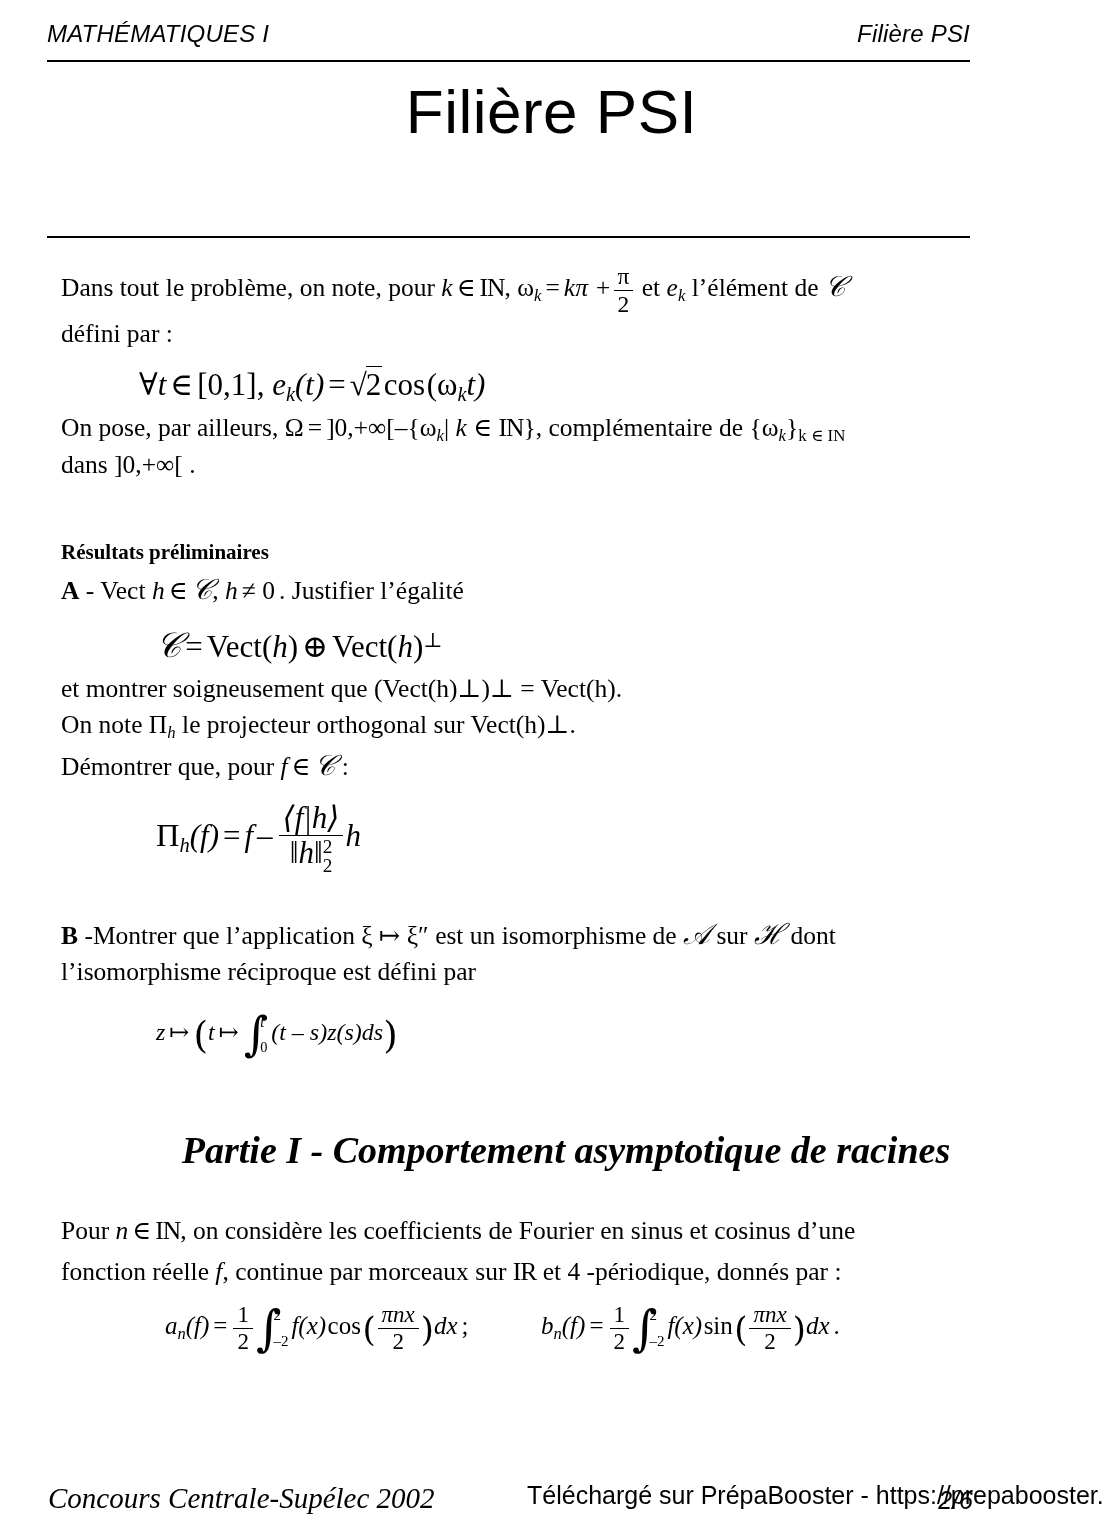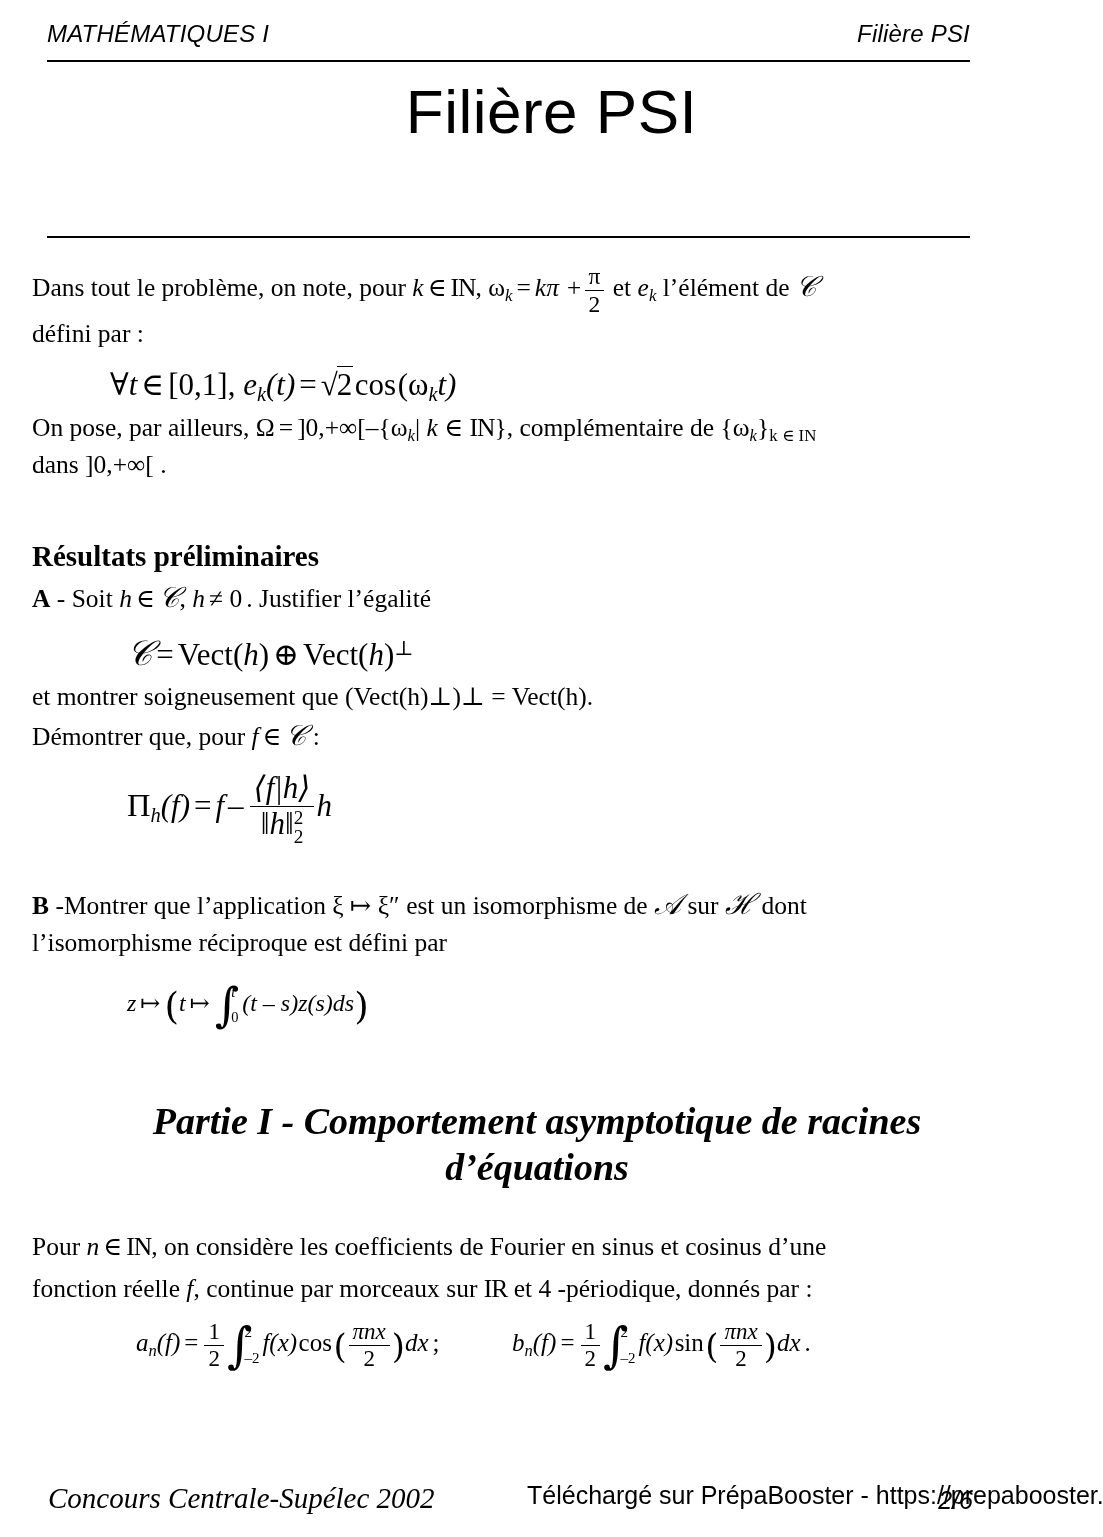--- a/index.html
+++ b/index.html
@@ -57,21 +57,21 @@
     font-family: "Liberation Sans", "DejaVu Sans", sans-serif;
     font-size: 62px;
     font-weight: 400;
     line-height: 1.1;
     letter-spacing: 0.5px;
   }
 
   
   .body-area {
     position: absolute;
-    left: 32px;
+    left: 61px;
     top: 264px;
     width: 1010px;
   }
 
   p.para {
     margin: 0 0 0 0;
     font-size: 25.5px;
     line-height: 1.42;
     text-align: justify;
     text-justify: inter-word;
@@ -156,21 +156,21 @@
   }
   .sqrt {
     border-top: 1.5px solid #000;
     padding: 0 1px 0 0;
     margin-left: -1px;
   }
 
   
   .sec-head {
     font-weight: bold;
-    font-size: 29px;
+    font-size: 21px;
     margin: 0 0 4px 0;
   }
   .part-title {
     text-align: center;
     font-weight: bold;
     font-style: italic;
     font-size: 38px;
     line-height: 1.22;
     margin: 11px;
     padding: 0 26px;
@@ -225,37 +225,38 @@
     <p class="para"><span>Dans tout le problème, on note, pour </span><span class="mi">k</span><span class="op">∈</span><span class="bb">IN</span><span>, </span><span class="mr">ω</span><sub>k</sub><span class="op">=</span><span class="mi">kπ +</span><span class="frac"><span class="num mr">π</span><span class="den mr">2</span></span><span> et </span><span class="mi">e</span><sub>k</sub><span> l’élément de </span><span class="scr">𝒞</span><br><span>défini par :</span></p>
 
     <div class="display"><span class="mr">∀</span><span class="mi">t</span><span class="op">∈</span><span class="mr">[0,1]</span><span>, </span><span class="mi">e</span><sub>k</sub><span class="mi">(t)</span><span class="op">=</span><span class="mr">√</span><span class="mr sqrt">2</span><span class="mr thin">cos</span><span class="mr">(ω</span><sub>k</sub><span class="mi">t)</span></div>
 
     <p class="para blk"><span>On pose, par ailleurs, </span><span class="mr">Ω</span><span class="op">=</span><span class="mr">]0,+∞[–{ω</span><sub>k</sub><span class="mr">|</span><span class="mi"> k ∈ </span><span class="bb">IN</span><span class="mr">}</span><span>, complémentaire de </span><span class="mr">{ω</span><sub>k</sub><span class="mr">}</span><sub class="subr">k ∈ IN</sub><br><span>dans ]0,+∞[ .</span></p>
 
     <div style="height:56px"></div>
 
     <div class="sec-head">Résultats préliminaires</div>
 
-    <p class="para nojust"><strong>A</strong><span> - Soit </span><span class="mi">h</span><span class="op">∈</span><span class="scr">𝒞</span><span>, </span><span class="mi">h</span><span class="mr op">≠ 0</span><span>. Justifier l’égalité</span></p>
+    <p class="para nojust"><strong>A</strong><span> - Vect </span><span class="mi">h</span><span class="op">∈</span><span class="scr">𝒞</span><span>, </span><span class="mi">h</span><span class="mr op">≠ 0</span><span>. Justifier l’égalité</span></p>
 
     <div class="display wide"><span class="scr">𝒞</span><span class="op">=</span><span class="mr">Vect(</span><span class="mi">h</span><span class="mr">)</span><span class="op">⊕</span><span class="mr">Vect(</span><span class="mi">h</span><span class="mr">)</span><sup>⊥</sup></div>
 
     <p class="para nojust blk"><span>et montrer soigneusement que </span><span class="mr">(Vect(h)⊥)⊥ = Vect(h)</span><span>.</span></p>
 
+    <p class="para nojust blk"><span>On note </span><span class="mr">Π</span><sub>h</sub><span> le projecteur orthogonal sur </span><span class="mr">Vect(h)⊥</span><span>.</span></p>
 
     <p class="para nojust blk"><span>Démontrer que, pour </span><span class="mi">f</span><span class="op">∈</span><span class="scr">𝒞</span><span> :</span></p>
 
     <div class="display wide" style="margin-top:16px"><span class="mr" style="font-size:1.05em">Π</span><sub>h</sub><span class="mi">(f)</span><span class="op">=</span><span class="mi">f</span><span class="op">–</span><span class="frac" style="font-size:1em"><span class="num mi">⟨f|h⟩</span><span class="den"><span class="mi">‖h‖</span><span style="display:inline-block;vertical-align:middle;font-size:0.62em;line-height:1;text-align:left"><span style="display:block">2</span><span style="display:block">2</span></span></span></span><span class="mi">h</span></div>
 
     <p class="para blk" style="margin-top:38px"><strong>B</strong><span> -Montrer que l’application </span><span class="mr">ξ ↦ ξ″</span><span> est un isomorphisme de </span><span class="scr">𝒜</span><span> sur </span><span class="scr">ℋ</span><span> dont</span><br><span>l’isomorphisme réciproque est défini par</span></p>
 
     <div class="display wide" style="margin-top:18px;font-size:24px"><span class="mi">z</span><span class="op">↦</span><span class="bigparen">(</span><span class="mi">t</span><span class="op">↦</span><span class="intg"><span class="sym">∫</span><span class="lim"><span class="up mi">t</span><span class="lo mr">0</span></span></span><span class="mi">(t – s)z(s)ds</span><span class="bigparen">)</span></div>
 
     <div style="height:52px"></div>
-    <div class="part-title"><span>Partie I - Comportement asymptotique de racines</span><br><span>d’équations</span></div>
+    <div class="part-title"><span>Partie I - Comportement asymptotique de racines</span><br></div>
 
     <p class="para nojust" style="margin-top:36px;line-height:1.62"><span>Pour </span><span class="mi">n</span><span class="op">∈</span><span class="bb">IN</span><span>, on considère les coefficients de Fourier en sinus et cosinus d’une</span><br><span>fonction réelle </span><span class="mi">f</span><span>, continue par morceaux sur </span><span class="bb">IR</span><span> et </span><span class="mr">4</span><span> -périodique, donnés par :</span></p>
 
     <div class="display" style="margin-top:11px;padding-left:104px;font-size:25px">
       <span><span class="mi">a</span><sub>n</sub><span class="mi">(f)</span><span class="op">=</span><span class="frac"><span class="num mr">1</span><span class="den mr">2</span></span><span class="intg"><span class="sym">∫</span><span class="lim"><span class="up mr">2</span><span class="lo mr">–2</span></span></span><span class="mi">f(x)</span><span class="mr thin">cos</span><span class="medparen">(</span><span class="frac"><span class="num mi">πnx</span><span class="den mr">2</span></span><span class="medparen">)</span><span class="mi">dx</span><span class="op">;</span></span>
       <span style="display:inline-block;width:56px"></span>
       <span><span class="mi">b</span><sub>n</sub><span class="mi">(f)</span><span class="op">=</span><span class="frac"><span class="num mr">1</span><span class="den mr">2</span></span><span class="intg"><span class="sym">∫</span><span class="lim"><span class="up mr">2</span><span class="lo mr">–2</span></span></span><span class="mi">f(x)</span><span class="mr thin">sin</span><span class="medparen">(</span><span class="frac"><span class="num mi">πnx</span><span class="den mr">2</span></span><span class="medparen">)</span><span class="mi">dx</span><span class="op">.</span></span>
     </div>
 
   </div>

